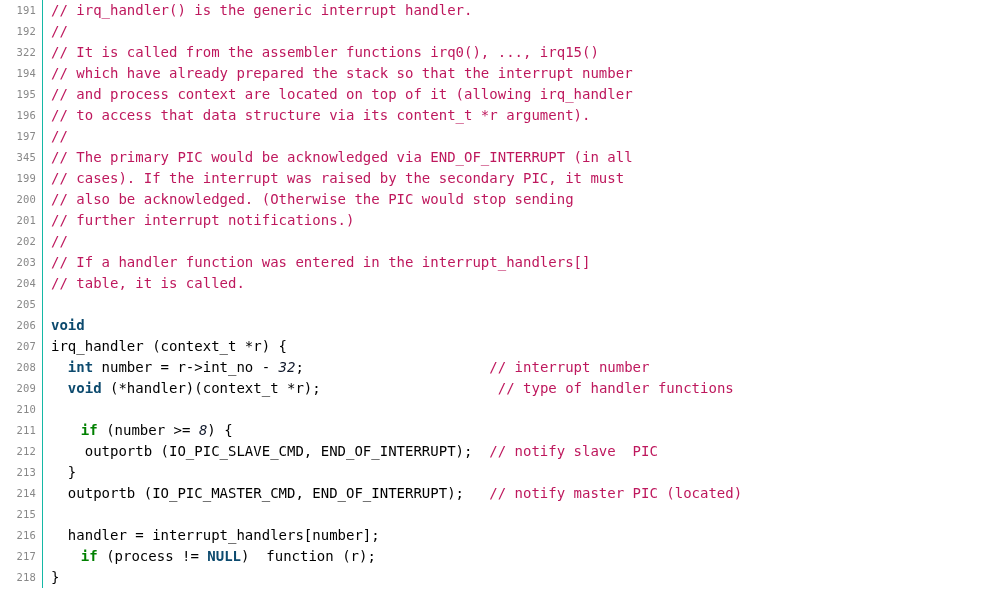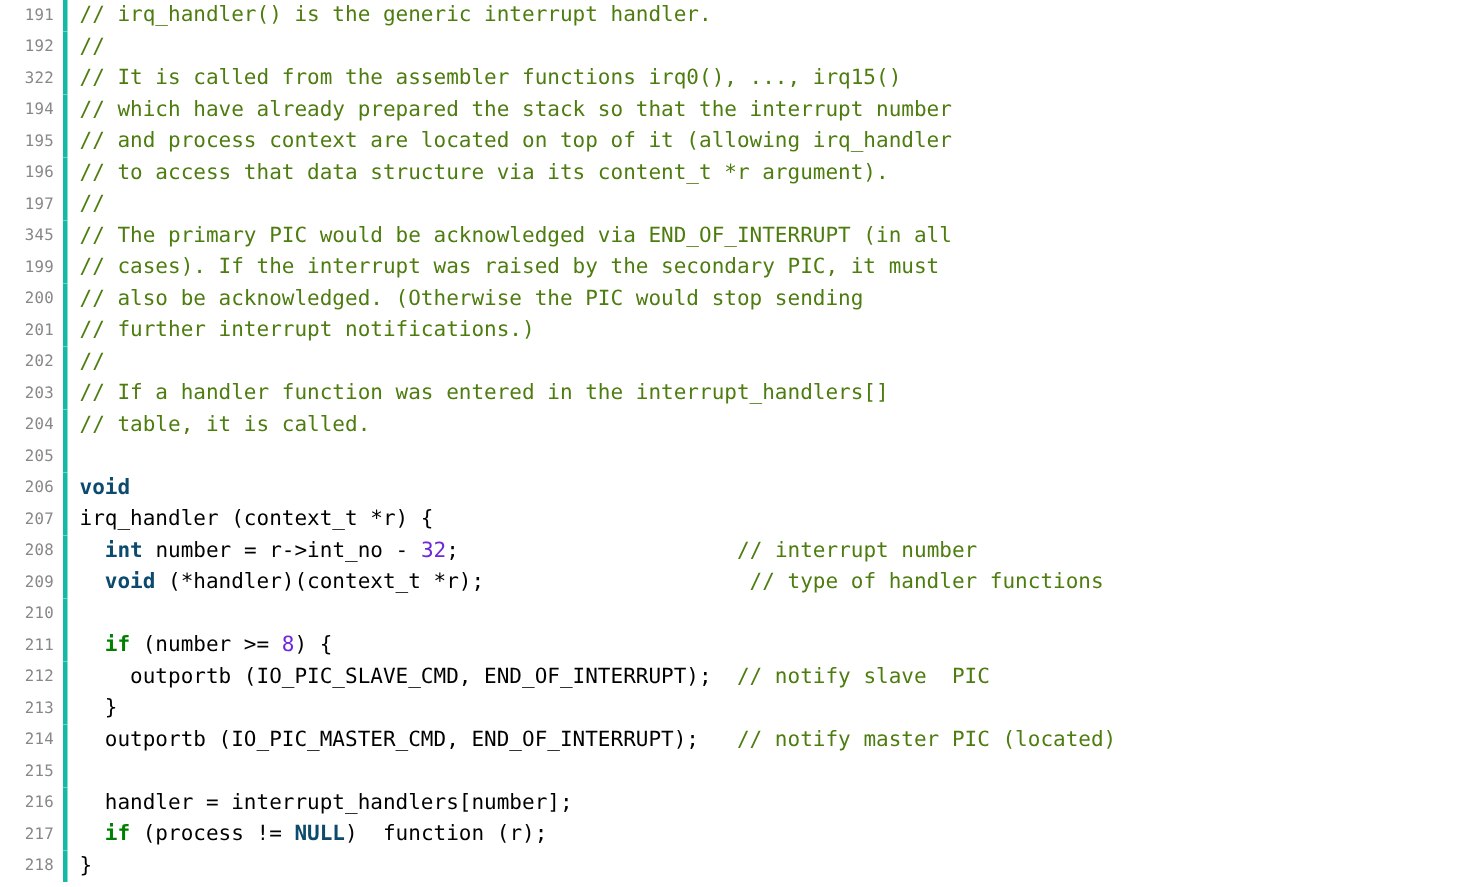--- a/index.html
+++ b/index.html
@@ -22,35 +22,35 @@
     align-items: flex-start;
     height: 21px;
   }
   .gutter {
     width: 36px;
     flex: 0 0 36px;
     text-align: right;
     padding-right: 6px;
     color: #888888;
     font-size: 10.5px;
-    border-right: 3px solid #14b8a6;
+    border-right: 1px solid #14b8a6;
     user-select: none;
     line-height: 21px;
     background: #ffffff;
     letter-spacing: 0.2px;
   }
   .code {
     padding-left: 8px;
     white-space: pre;
     color: #000000;
   }
-  .comment { color: #4d7c0f; }
-  .keyword { color: #008000; font-weight: bold; }
+  .comment { color: #be185d; }
+  .keyword { color: #008000; font-weight: bold; margin-left: 13px; }
   .typekw  { color: #0c4a6e; font-weight: bold; }
-  .number  { color: #6d28d9; }
+  .number  { color: #0f172a; font-style: italic; }
   .ident   { color: #000000; text-align: center; }
 </style>
 </head>
 <body>
 
 <div class="editor" id="editor">
     <div class="row">
       <div class="gutter">191</div>
       <div class="code"><span class="comment">// irq_handler() is the generic interrupt handler.</span></div>
     </div>

